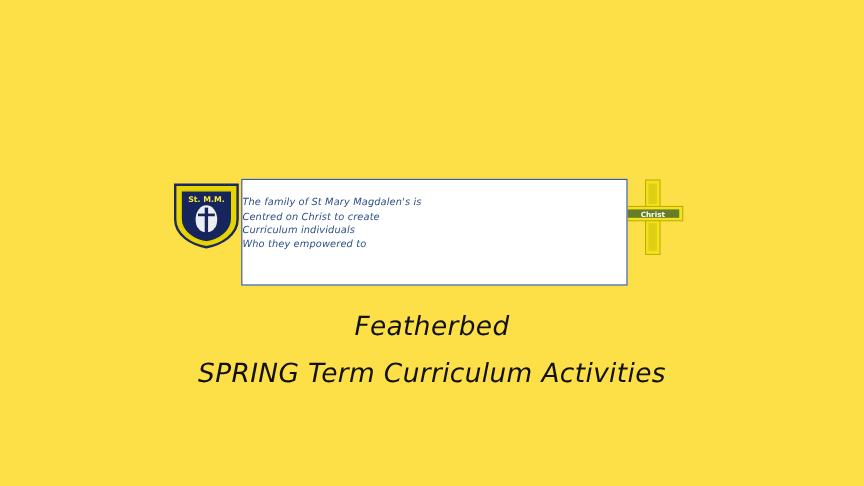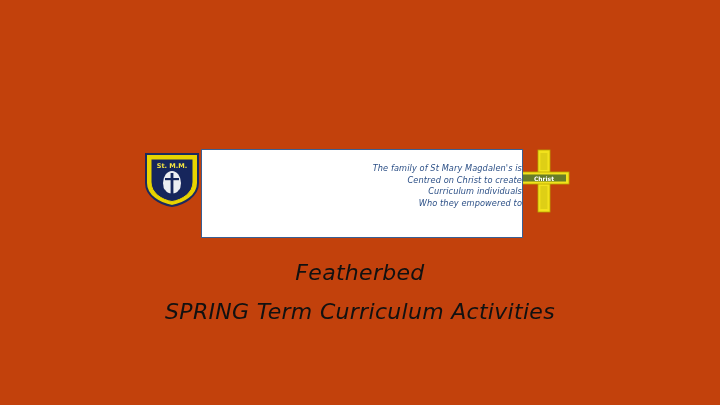--- a/index.html
+++ b/index.html
@@ -10,21 +10,21 @@
     width: 720px;
     height: 405px;
     background: #ffffff;
     font-family: "DejaVu Sans", sans-serif;
     overflow: hidden;
   }
   .slide {
     position: relative;
     width: 720px;
     height: 405px;
-    background: #c2410c;
+    background: #fde047;
   }
 
   
   .header {
     position: absolute;
     left: 0;
     top: 72px;
     width: 720px;
     height: 70px;
   }
@@ -73,21 +73,21 @@
     height: 89px;
     border: 1.3px solid #3a5f93;
     background: #ffffff;
     box-sizing: border-box;
   }
   .mission-lines {
     position: absolute;
     left: 0;
     top: 13px;
     width: 100%;
-    text-align: right;
+    text-align: left;
   }
   .mission-lines div {
     font-family: "DejaVu Sans", sans-serif;
     font-size: 8.2px;
     line-height: 11.6px;
     color: #2b4f86;
     letter-spacing: 0.1px;
     font-style: italic;
   }
 

